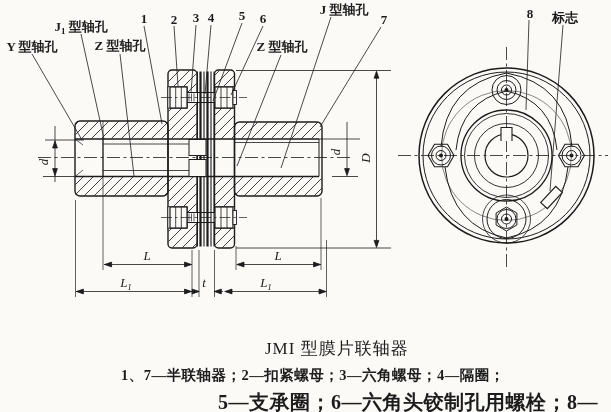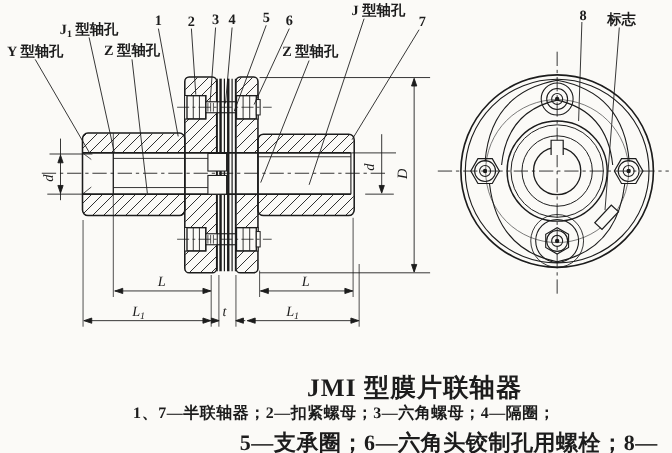--- a/index.html
+++ b/index.html
@@ -4,21 +4,21 @@
 <style>
   html,body{margin:0;padding:0;}
   body{background:#888;}
   #page{position:relative;width:611px;height:412px;background:#fbfaf7;overflow:hidden;
         font-family:"Liberation Serif","DejaVu Serif",serif;color:#1c1c1c;}
   svg text{font-family:"Liberation Serif","DejaVu Serif",serif;fill:#1c1c1c;}
   .cjk{font-size:13px;font-weight:bold;}
   .num{font-size:13px;font-weight:bold;}
   .dim{font-size:13px;font-style:italic;}
   #caption{position:absolute;left:0;top:0;width:611px;}
-  #cap-title{position:absolute;left:279px;top:337px;font-size:23px;font-weight:bold;letter-spacing:1px;}
+  #cap-title{position:absolute;left:265px;top:337px;font-size:17px;font-weight:normal;letter-spacing:1px;}
   #cap-line1{position:absolute;left:121px;top:366px;font-size:14.5px;font-weight:bold;letter-spacing:.5px;text-align:right;}
   #cap-line2{position:absolute;left:218px;top:389px;font-size:20px;font-weight:bold;letter-spacing:.5px;}
 </style>
 </head>
 <body>
 
 <div id="page">
 <svg width="611" height="412" viewBox="0 0 611 412">
   <defs>
     <pattern id="h" width="10" height="10" patternUnits="userSpaceOnUse">

